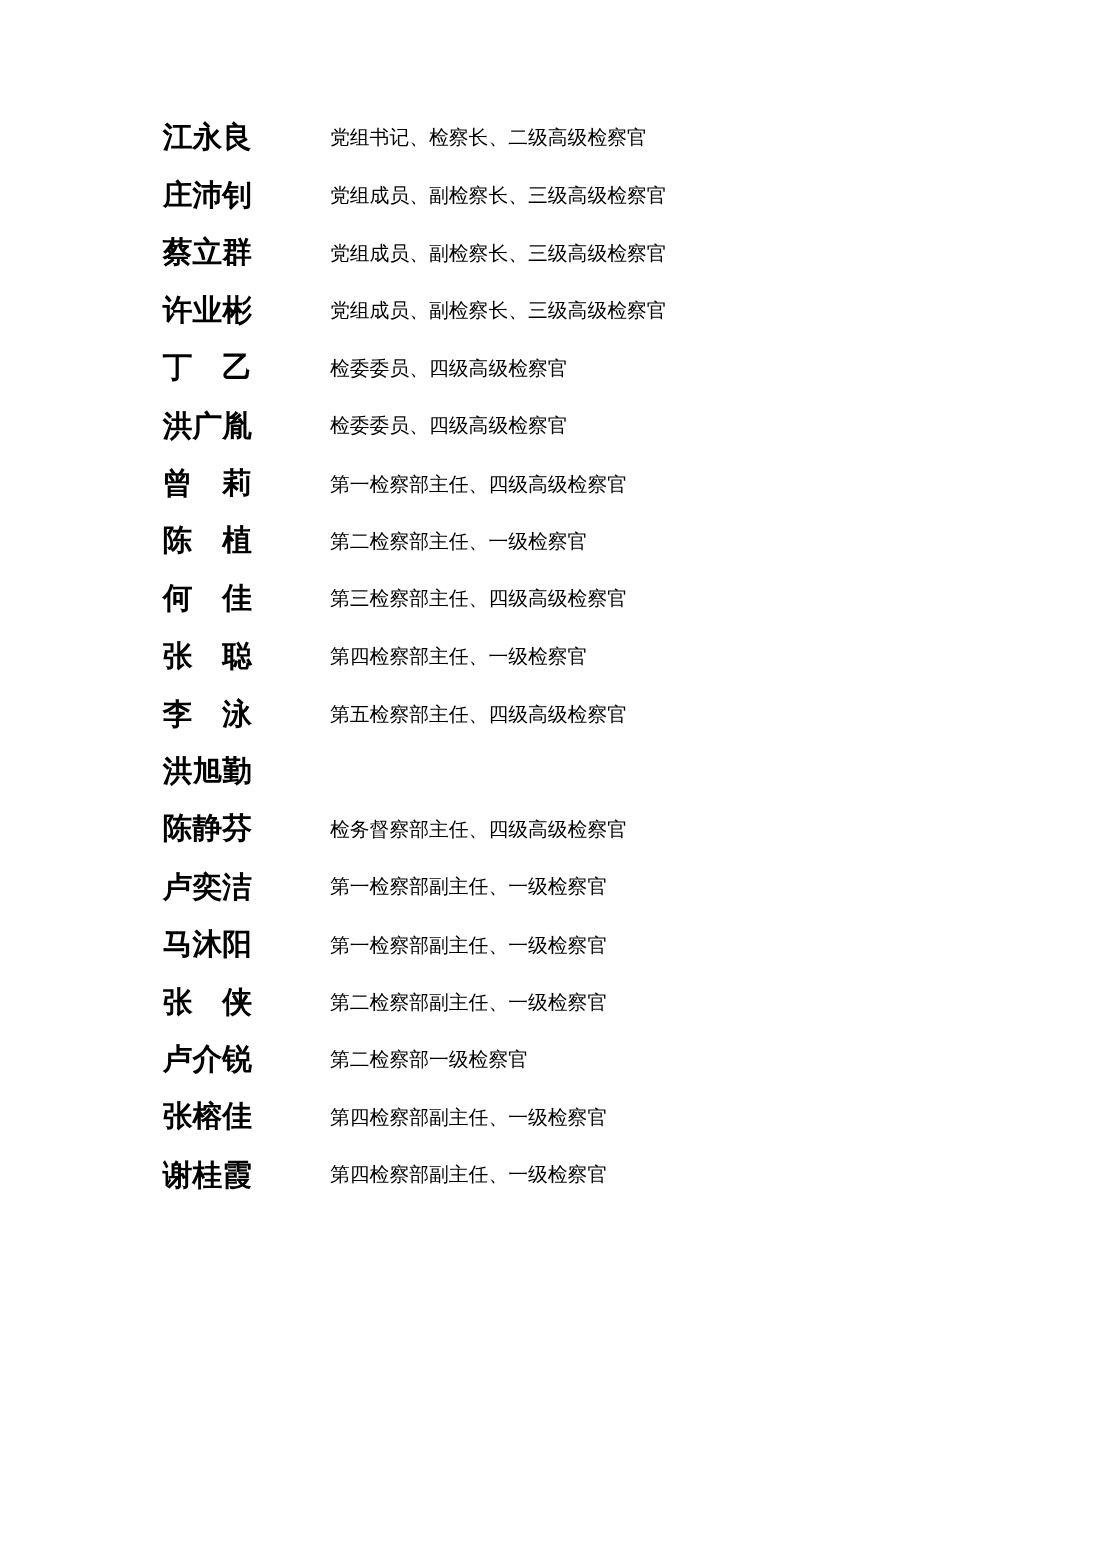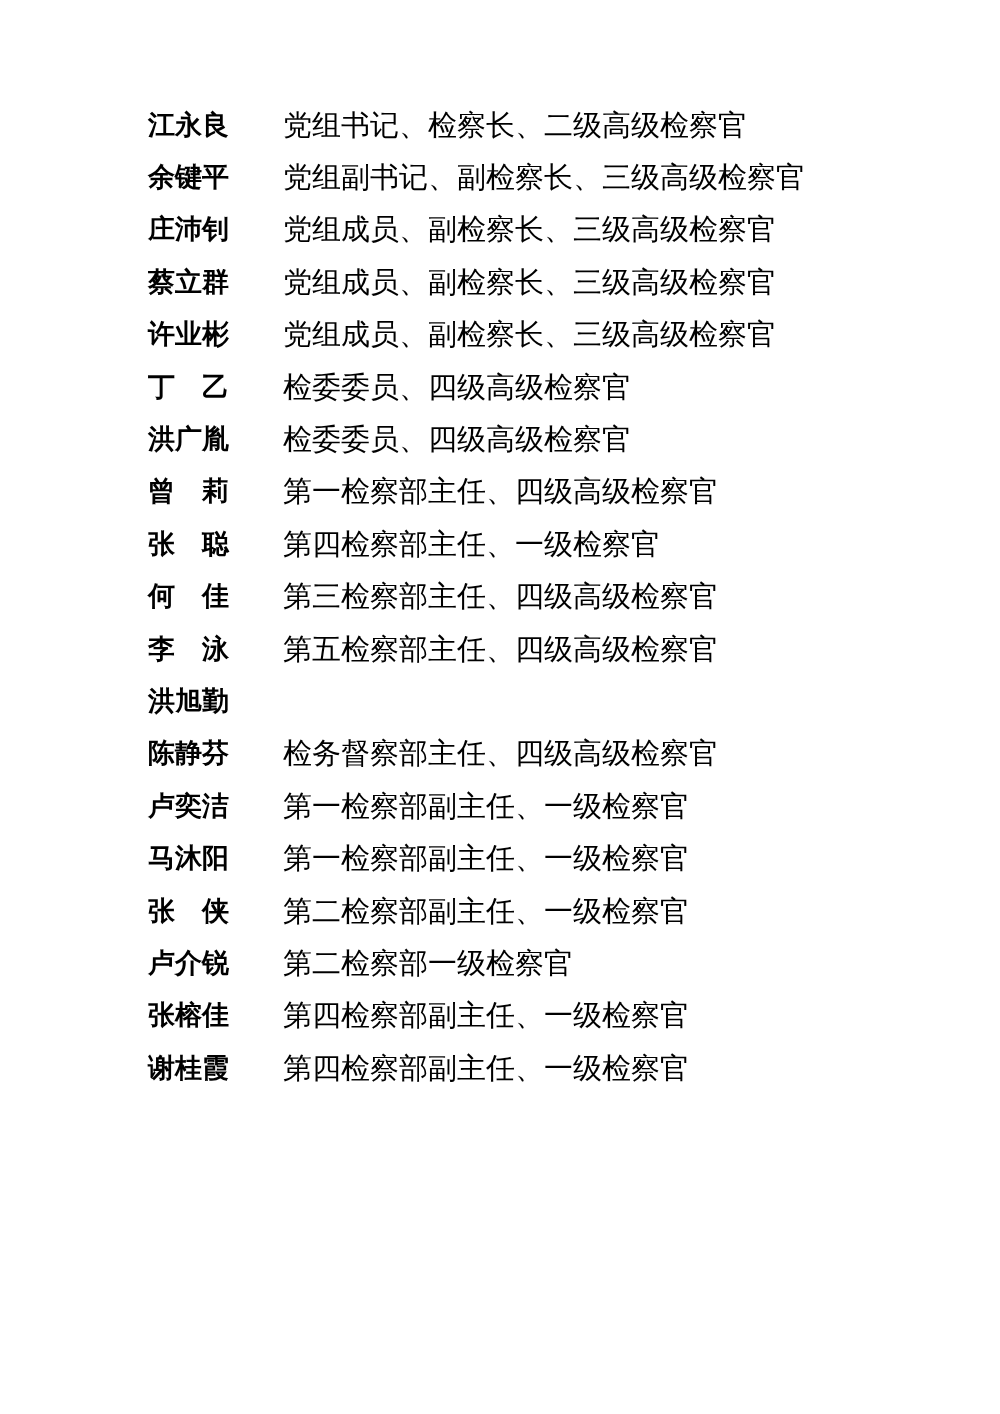--- a/index.html
+++ b/index.html
@@ -30,42 +30,38 @@
   .name {
     display: inline-block;
     width: 81px;
     font-size: 27px;
     font-weight: 700;
     line-height: 1;
     white-space: pre;
     color: #000000;
   }
   .title {
-    margin-left: 54px;
-    font-size: 29px;
+    margin-left: 71px;
+    font-size: 18px;
     font-weight: 400;
     line-height: 1;
     white-space: nowrap;
     color: #000000;
   }
 </style>
 </head>
 <body>
 
 <div class="page">
   <div class="roster" id="roster">
   <div class="row">
     <span class="name">江永良</span>
     <span class="title">党组书记、检察长、二级高级检察官</span>
   </div>
 
-  <div class="row">
-    <span class="name">余键平</span>
-    <span class="title">党组副书记、副检察长、三级高级检察官</span>
-  </div>
 
   <div class="row">
     <span class="name">庄沛钊</span>
     <span class="title">党组成员、副检察长、三级高级检察官</span>
   </div>
 
   <div class="row">
     <span class="name">蔡立群</span>
     <span class="title">党组成员、副检察长、三级高级检察官</span>
   </div>
@@ -83,29 +79,33 @@
   <div class="row">
     <span class="name">洪广胤</span>
     <span class="title">检委委员、四级高级检察官</span>
   </div>
 
   <div class="row">
     <span class="name">曾　莉</span>
     <span class="title">第一检察部主任、四级高级检察官</span>
   </div>
 
-
   <div class="row">
-    <span class="name">张　聪</span>
-    <span class="title">第四检察部主任、一级检察官</span>
+    <span class="name">陈　植</span>
+    <span class="title">第二检察部主任、一级检察官</span>
   </div>
 
   <div class="row">
     <span class="name">何　佳</span>
     <span class="title">第三检察部主任、四级高级检察官</span>
+  </div>
+
+  <div class="row">
+    <span class="name">张　聪</span>
+    <span class="title">第四检察部主任、一级检察官</span>
   </div>
 
   <div class="row">
     <span class="name">李　泳</span>
     <span class="title">第五检察部主任、四级高级检察官</span>
   </div>
 
   <div class="row">
     <span class="name">洪旭勤</span>
   </div>

